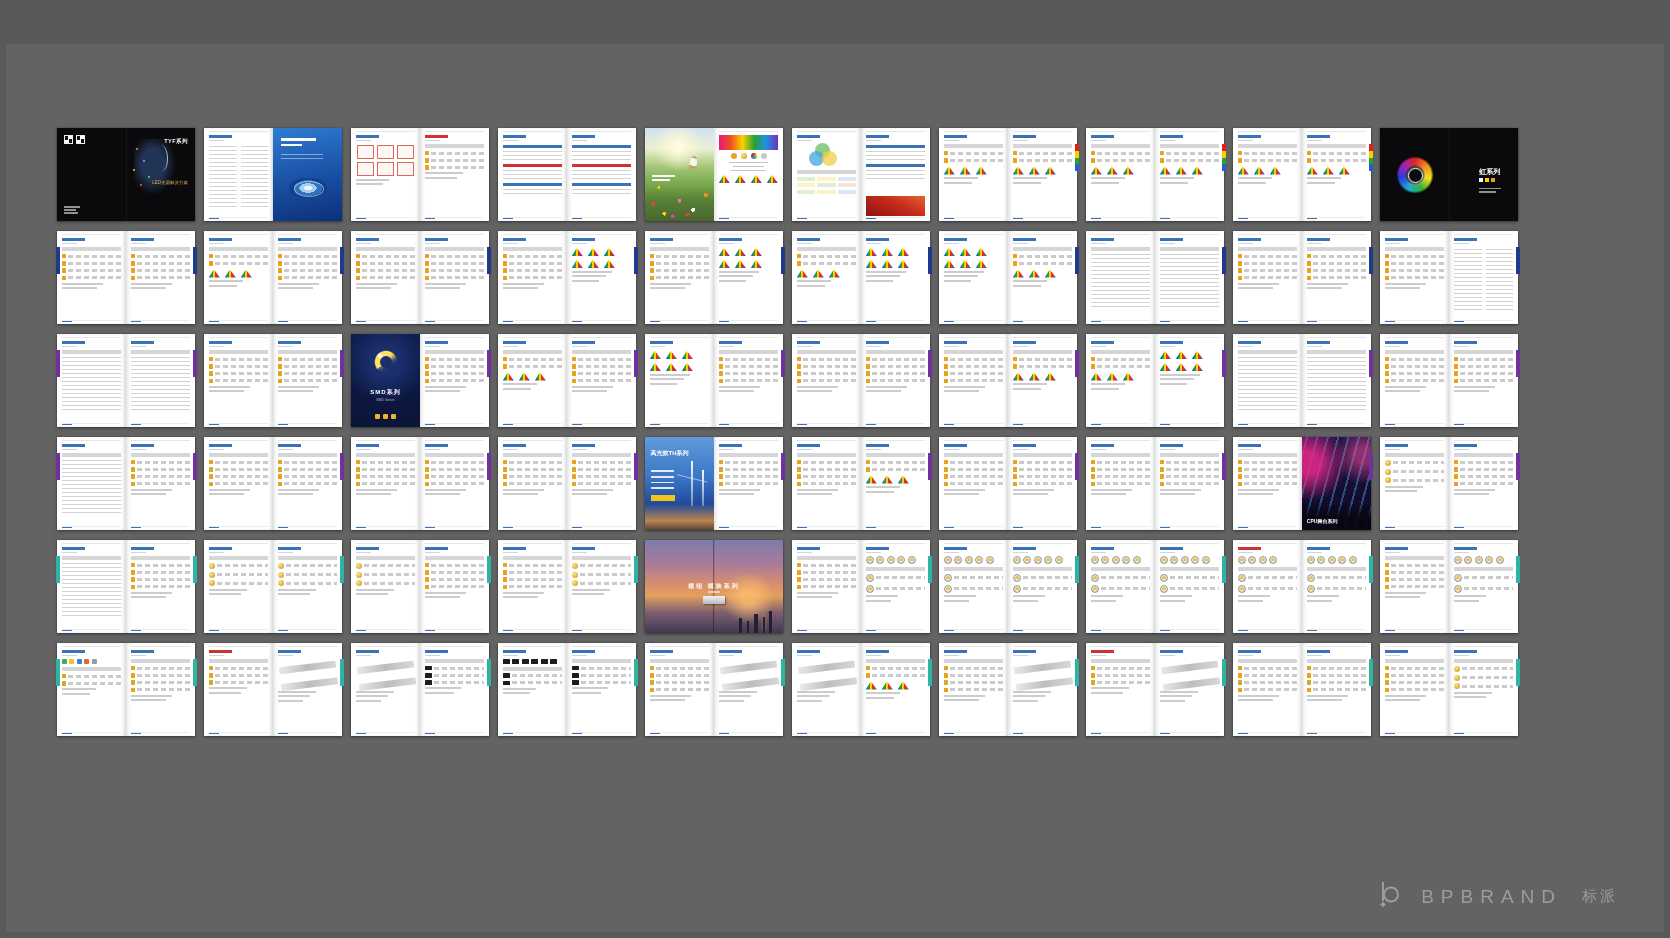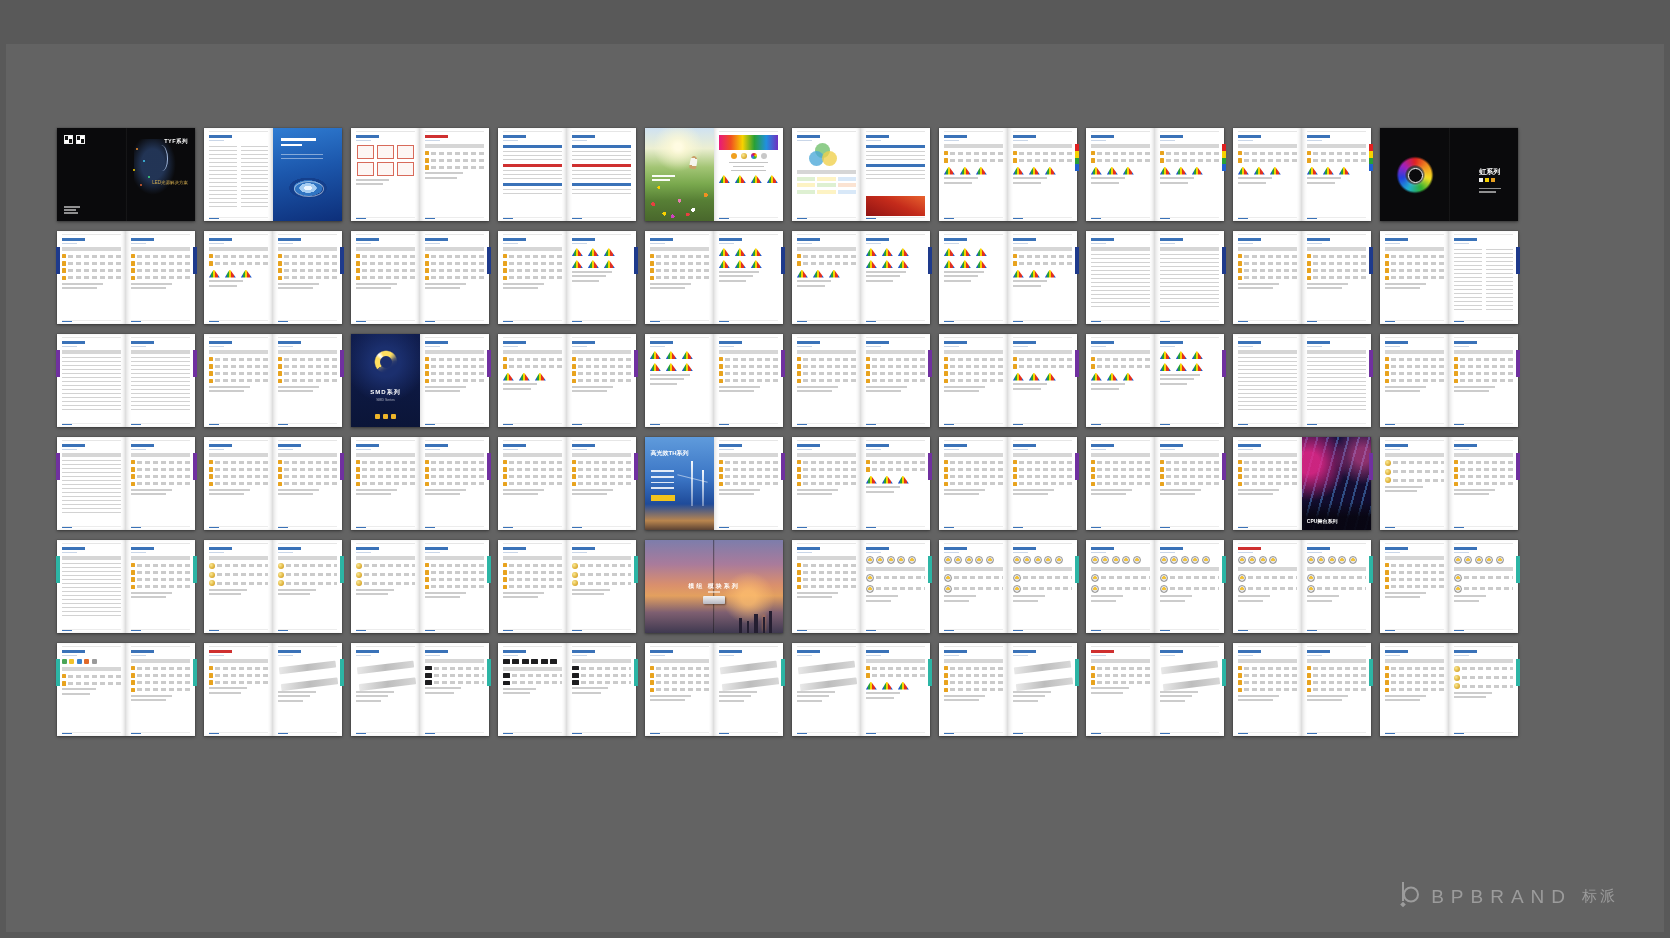--- a/index.html
+++ b/index.html
@@ -136,21 +136,21 @@
   .cbl3{position:absolute;left:8%;width:34%;height:1.5px;background:rgba(255,255,255,.85);z-index:3;}
   .chip{position:absolute;left:8%;top:62%;width:24px;height:6px;background:#f2c41c;z-index:3;}
   .cover-stage{position:absolute;inset:0;background:
       linear-gradient(0deg,rgba(8,6,18,.95) 0 14%,rgba(8,6,18,0) 30%),
       radial-gradient(circle at 10% 28%,rgba(235,40,140,.85) 0 12%,rgba(235,40,140,0) 42%),
       radial-gradient(circle at 88% 20%,rgba(255,80,160,.5) 0 8%,transparent 30%),
       repeating-linear-gradient(105deg,rgba(70,150,255,0) 0 4px,rgba(90,170,255,.4) 4px 6px,rgba(70,150,255,0) 6px 10px),
       linear-gradient(180deg,#1c1240,#0c0a24);}
   .staget{left:7%;bottom:7%;font-size:5px;color:#fff;}
   
-  .logo{position:absolute;right:52px;bottom:26px;display:flex;align-items:center;gap:10px;color:#9c9c9c;}
+  .logo{position:absolute;right:52px;bottom:26px;display:flex;align-items:center;gap:20px;color:#9c9c9c;}
   .logo-text{font-size:19px;letter-spacing:7px;font-weight:400;}
   .logo-cjk{font-size:15px;letter-spacing:3px;}
 </style>
 </head>
 <body>
 
 <div class="panel"></div>
 <div class="grid" id="grid">
     <div class="spread cover">
       <span class="cover-black"></span>

